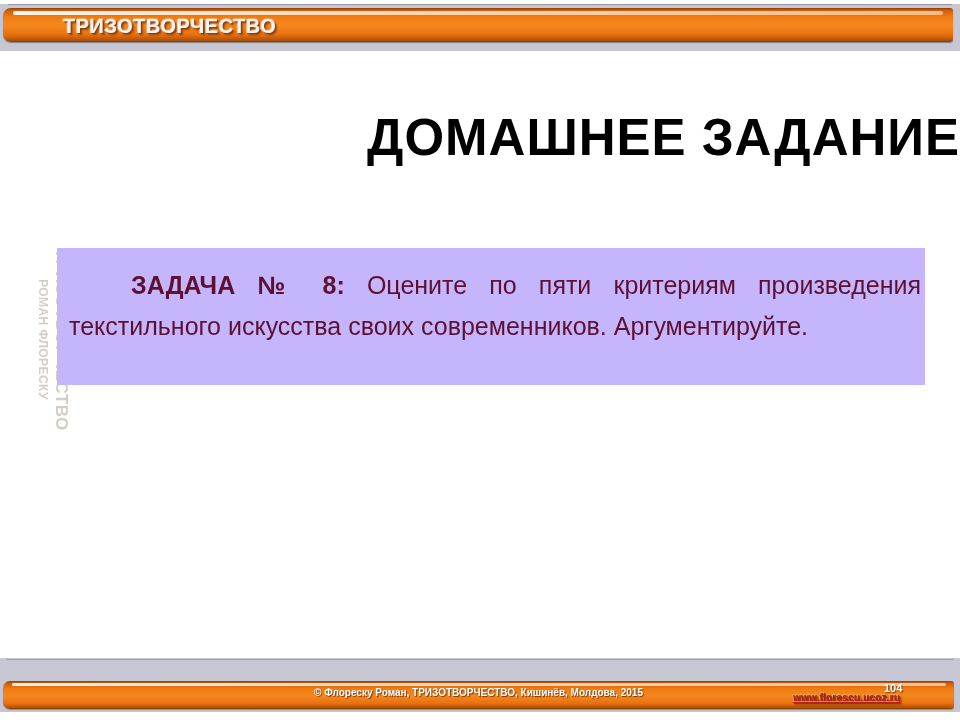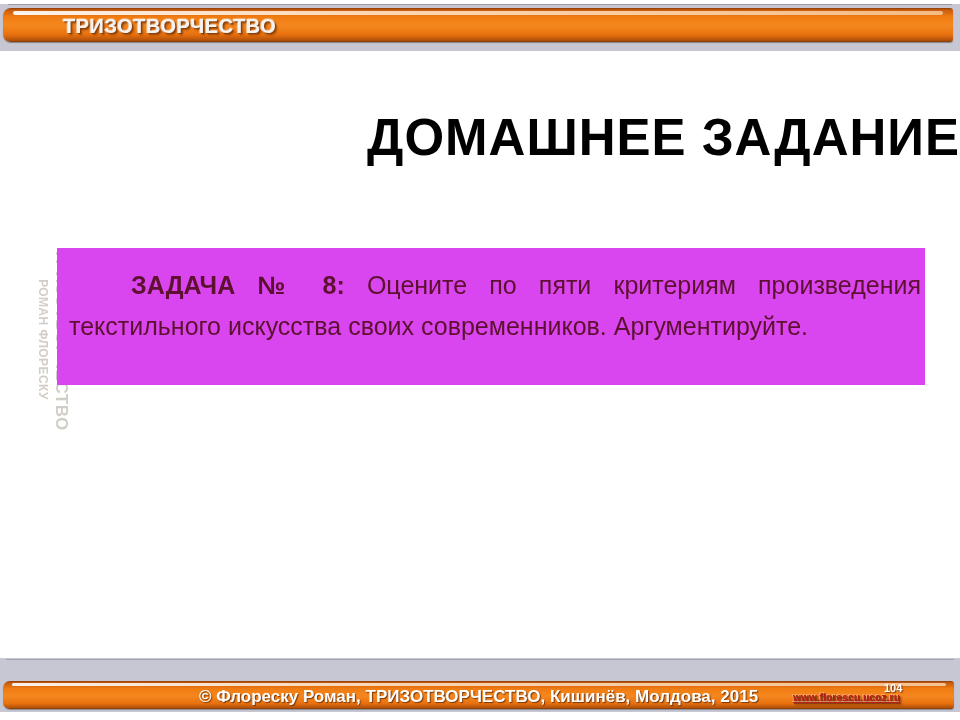--- a/index.html
+++ b/index.html
@@ -142,21 +142,21 @@
     margin-top: 1px;
   }
 
   
   .task-box {
     position: absolute;
     left: 57px;
     top: 248px;
     width: 868px;
     height: 137px;
-    background: #d946ef;
+    background: #c4b5fd;
     box-sizing: border-box;
     padding: 17px 4px 0 12px;
   }
   .task-text {
     margin: 0;
     text-align: justify;
     text-align-last: left;
     text-indent: 62px;
     font-size: 25px;
     line-height: 41px;
@@ -222,21 +222,21 @@
     border-radius: 3px;
     background: linear-gradient(to right, #ffffff 0%, #ffe2c4 40%, #f9cb9d 100%);
     opacity: 0.9;
   }
   .footer-credit {
     position: absolute;
     left: 0;
     top: 6px;
     width: 951px;
     text-align: center;
-    font-size: 17px;
+    font-size: 10px;
     font-weight: bold;
     color: #ffffff;
     text-shadow: 1px 1px 1px rgba(100,42,5,0.85);
     font-family: "Liberation Sans", sans-serif;
     white-space: nowrap;
   }
   .page-number {
     position: absolute;
     left: 884px;
     top: 682px;

